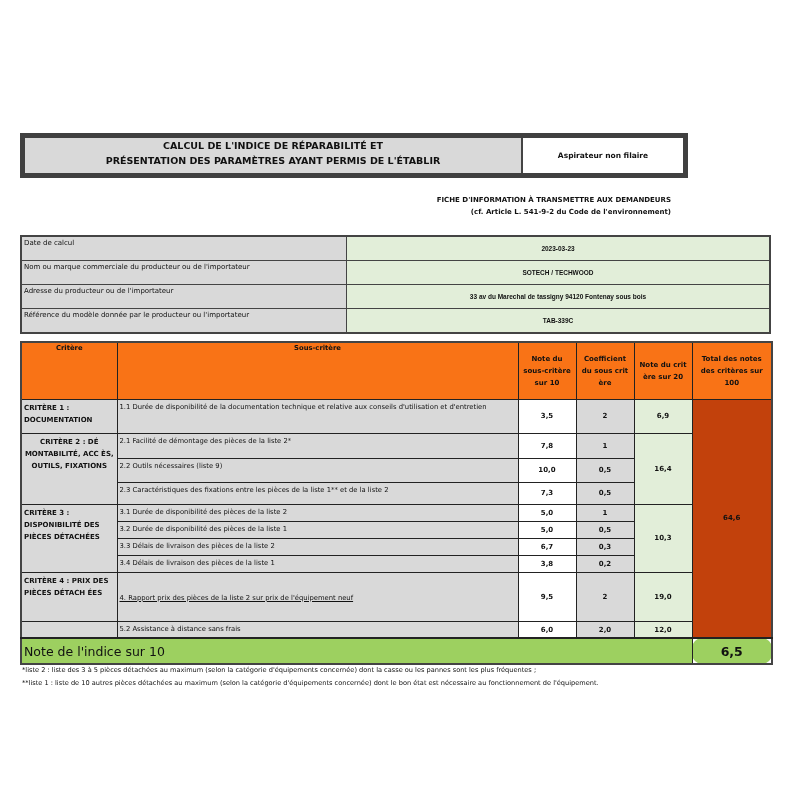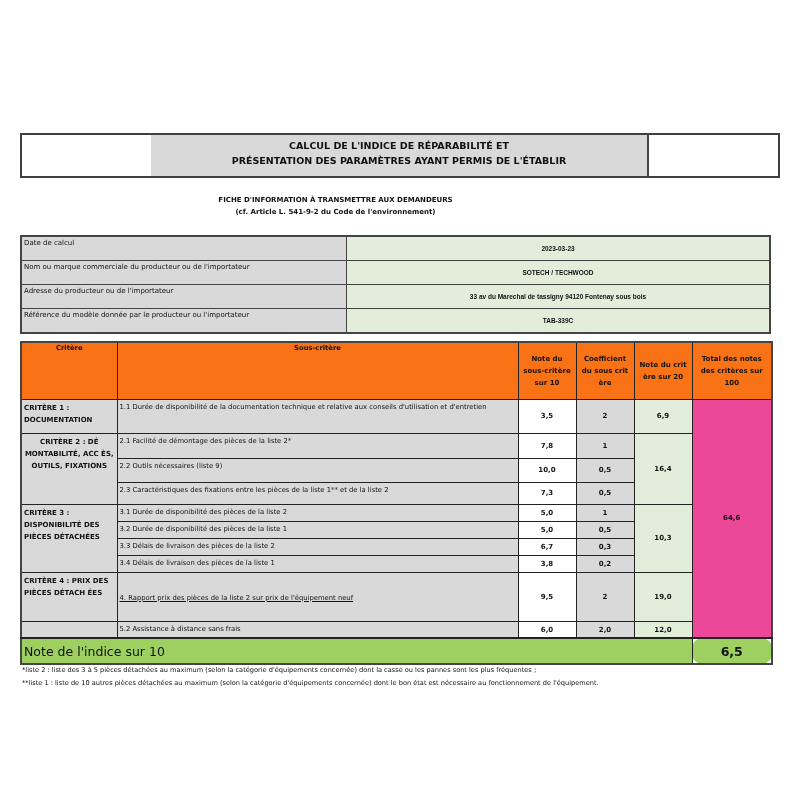--- a/index.html
+++ b/index.html
@@ -1,59 +1,60 @@
 <!DOCTYPE html>
 <html><head>
 <meta charset="utf-8">
 <style>
   html, body { margin: 0; padding: 0; background: #ffffff; }
   body { width: 800px; height: 800px; position: relative; overflow: hidden;
          font-family: "DejaVu Sans", "Liberation Sans", sans-serif; color: #111; }
   .abs { position: absolute; box-sizing: border-box; }
 
   
-  .title-box { left: 20px; top: 133px; width: 760px; height: 45px; border: 2px solid #404040; display: flex; justify-content: center; }
+  .title-box { left: 20px; top: 133px; width: 668px; height: 45px; border: 5px solid #404040; display: flex; }
   .title-left { width: 496px; background: #d9d9d9; border-right: 2px solid #444; display: flex; flex-direction: column;
                 align-items: center; justify-content: center; font-weight: bold; font-size: 9.5px; line-height: 15px; padding-bottom: 6px; }
   .title-right { flex: 1; background: #fff; display: flex; align-items: center; justify-content: center; font-weight: bold; font-size: 7.5px; }
 
-  .subtitle { left: 0; width: 671px; text-align: center; font-weight: bold; font-size: 7px; line-height: 12px; }
+  .subtitle { left: 0; width: 671px; text-align: right; font-weight: bold; font-size: 7px; line-height: 12px; }
 
   
   table { border-collapse: collapse; table-layout: fixed; }
   .info { left: 20px; top: 235px; width: 751px; border: 2px solid #444; }
   .info td { border: 1.5px solid #444; height: 21px; font-size: 7px; padding: 0 2px; }
   .info td.lbl { background: #d9d9d9; width: 320px; vertical-align: top; padding-top: 2px; }
   .info td.val { background: #e2eed9; text-align: center; font-family: "Liberation Sans", sans-serif; font-weight: bold; font-size: 6.5px; vertical-align: middle; }
 
   
   .main { left: 20px; top: 341px; width: 751px; border: 2px solid #444; }
   .main td, .main th { border: 1.5px solid #222; font-size: 6.8px; padding: 1px 2px; }
   .main th { background: #f97316; font-weight: bold; vertical-align: top; }
   .main th.num { vertical-align: middle; line-height: 12px; font-size: 7px; }
   .main td.crit { background: #d9d9d9; font-weight: bold; vertical-align: top; line-height: 12px; font-size: 7px; padding-top: 2px; }
   .main td.crit.center { text-align: center; }
   .main td.sub { background: #d9d9d9; vertical-align: top; padding-top: 3px; font-size: 6.8px; }
   .main td.note { background: #ffffff; text-align: center; font-weight: bold; font-size: 7px; }
   .main td.coef { background: #d9d9d9; text-align: center; font-weight: bold; font-size: 7px; }
   .main td.crit20 { background: #e2eed9; text-align: center; font-weight: bold; font-size: 7px; }
-  .main td.total { background: #ec4899; text-align: center; font-weight: bold; font-size: 7px; }
+  .main td.total { background: #c2410c; text-align: center; font-weight: bold; font-size: 7px; }
   .main td.final-label { background: #9dd060; text-align: left; font-weight: normal; font-size: 12.5px; border-top: 2px solid #222; }
   .main td.final-val { background: #9dd060; text-align: center; font-weight: bold; font-size: 12.5px; border-top: 2px solid #222; border-radius: 10px; }
 
   .foot { left: 22px; width: 770px; font-size: 6.6px; line-height: 13px; white-space: nowrap; overflow: hidden; }
 </style>
 </head>
 <body>
 
 <div class="abs title-box">
   <div class="title-left">
     <div>CALCUL DE L'INDICE DE RÉPARABILITÉ ET</div>
     <div>PRÉSENTATION DES PARAMÈTRES AYANT PERMIS DE L'ÉTABLIR</div>
   </div>
+  <div class="title-right">Aspirateur non filaire</div>
 </div>
 
 <div class="abs subtitle" style="top:194px;">
   <div>FICHE D'INFORMATION À TRANSMETTRE AUX DEMANDEURS</div>
   <div>(cf. Article L. 541-9-2 du Code de l'environnement)</div>
 </div>
 
 <table class="abs info">
   <tbody>
       <tr>

